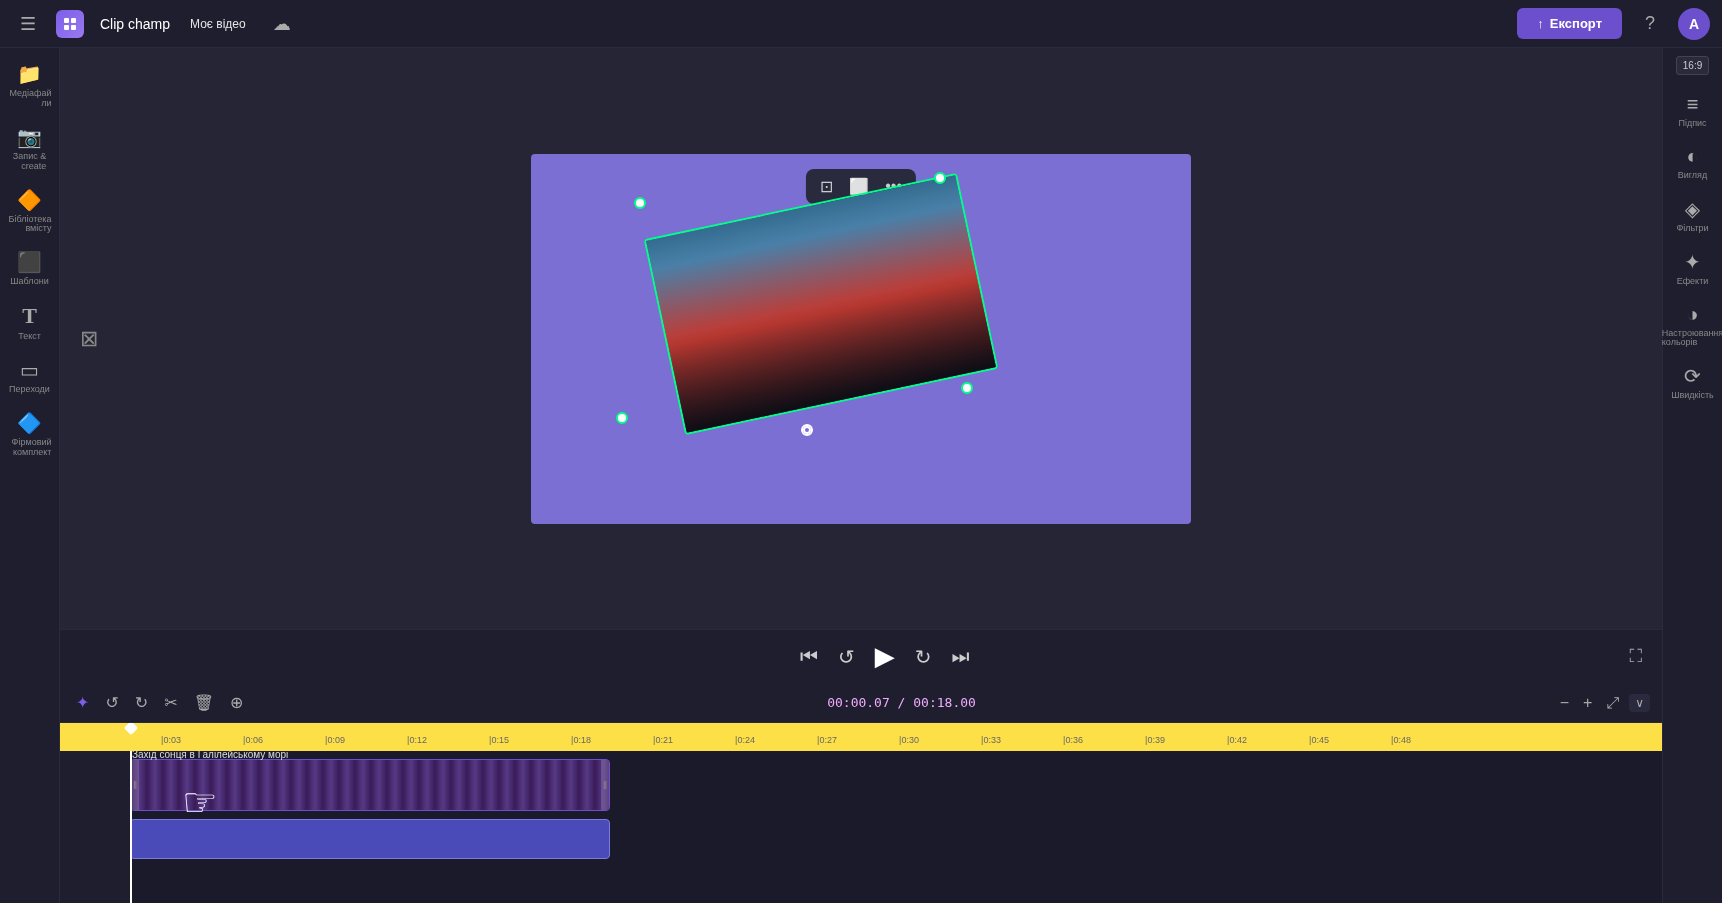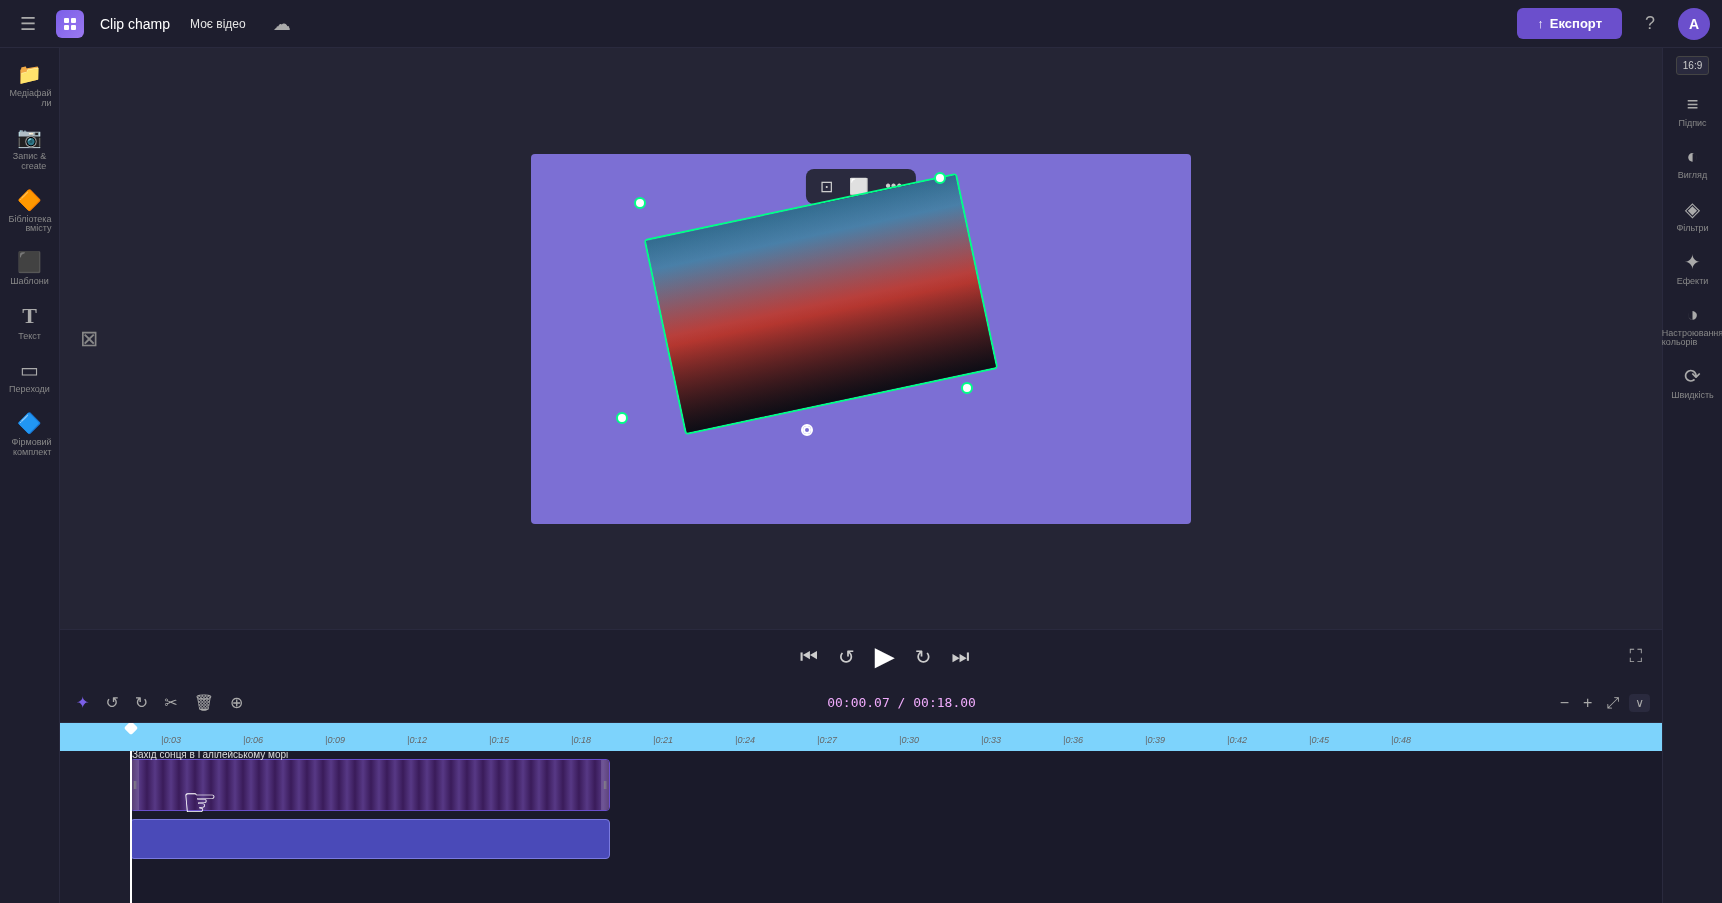--- a/index.html
+++ b/index.html
@@ -315,27 +315,26 @@
       color: #f0abfc;
       font-family: monospace;
     }
     .timeline-zoom {
       display: flex;
       align-items: center;
       gap: 6px;
     }
     .timeline-ruler {
       height: 28px;
-      background: #7dd3fc;
+      background: #fde047;
       display: flex;
       align-items: flex-end;
       padding-bottom: 4px;
       position: relative;
       overflow: hidden;
-      font-style: italic;
     }
     .ruler-marks {
       display: flex;
       align-items: flex-end;
       gap: 0;
       padding-left: 70px;
       position: relative;
     }
     .ruler-mark {
       display: flex;

